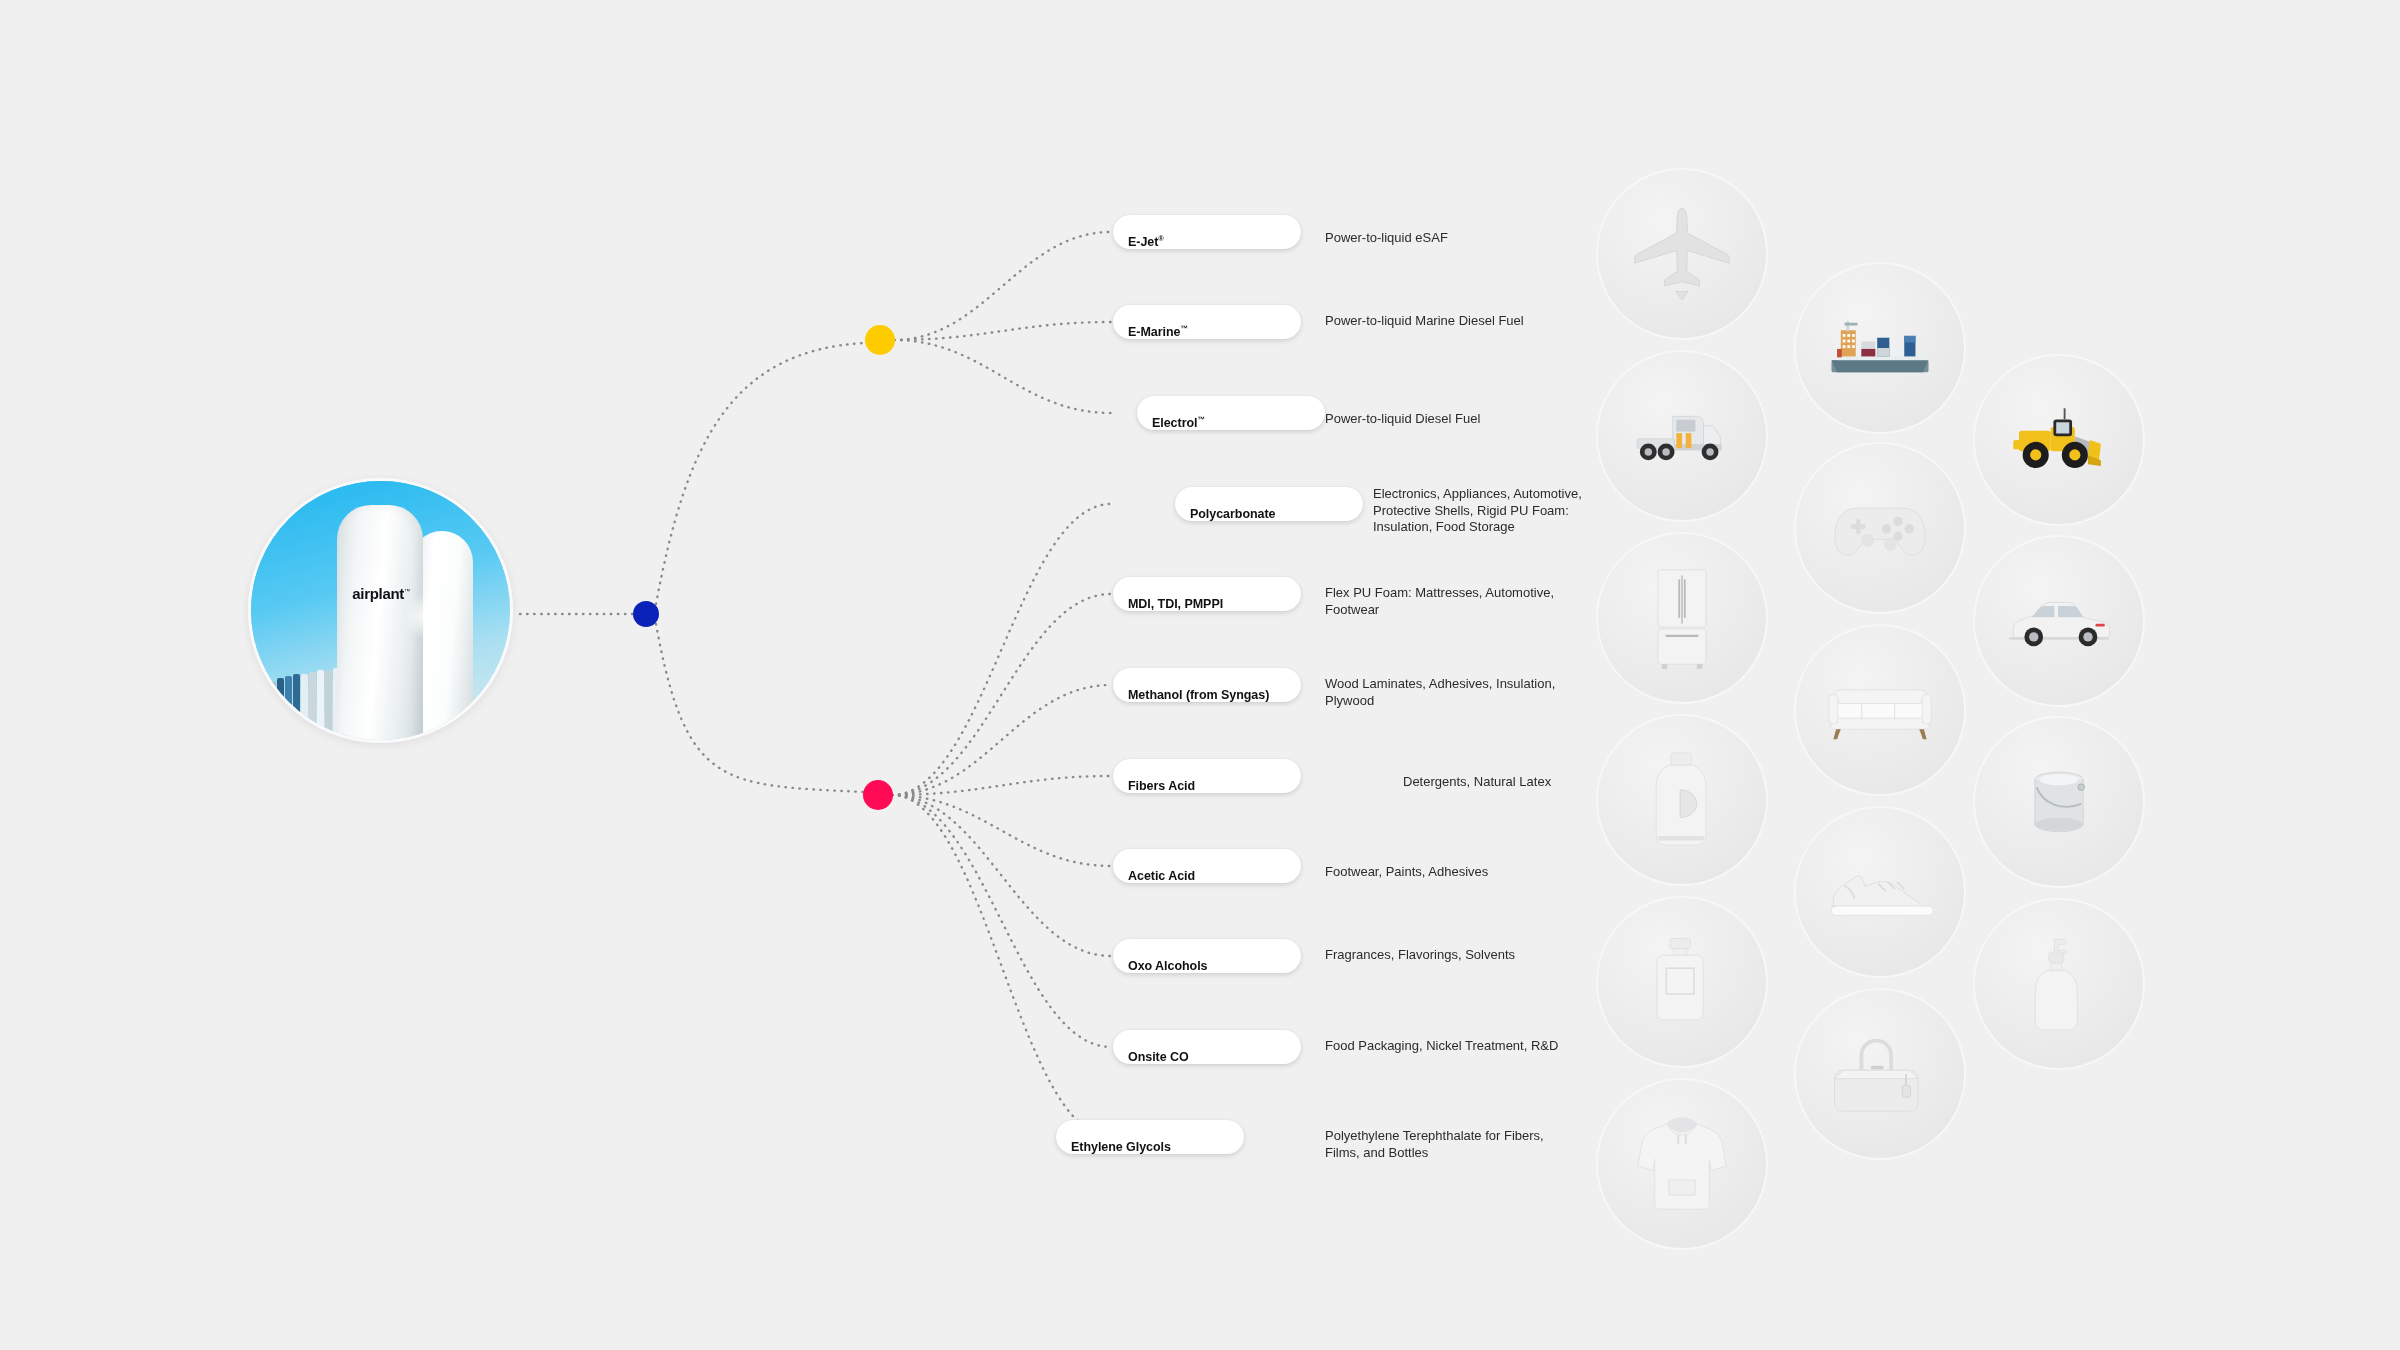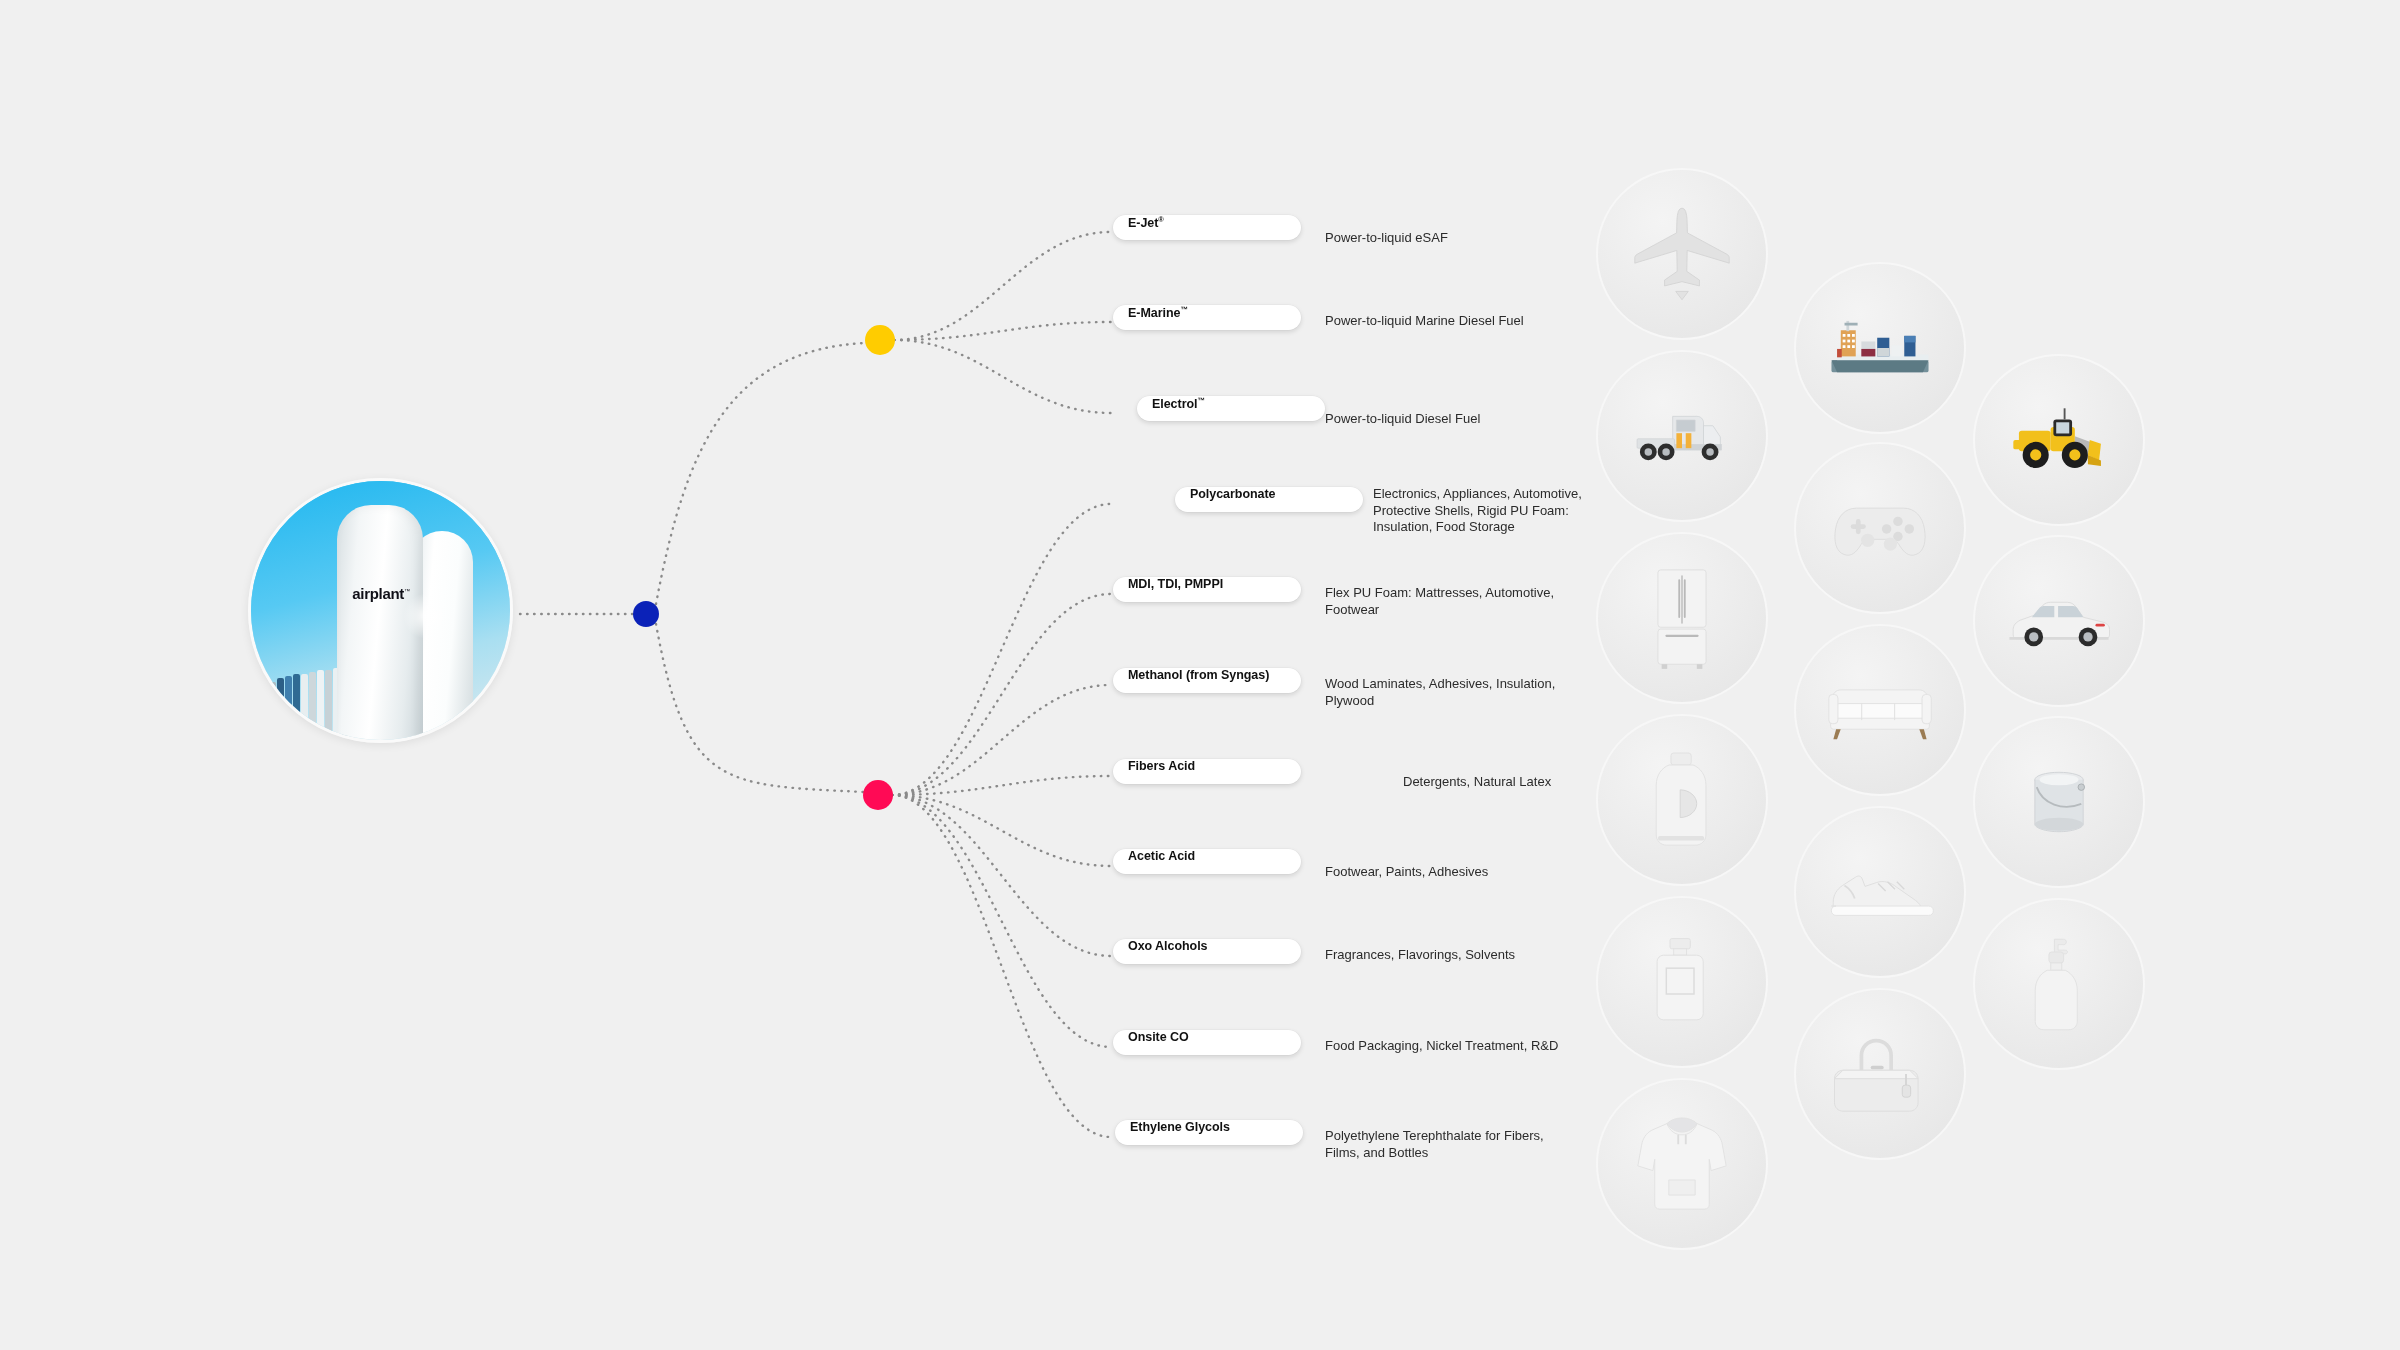--- a/index.html
+++ b/index.html
@@ -48,24 +48,24 @@
              overflow:hidden; }
   .bc-col{ position:absolute; bottom:0; width:7px; border-radius:2px 2px 0 0; }
 
   
   .node{ position:absolute; border-radius:50%; z-index:6; }
   .node.hub{ width:26px; height:26px; }
   .node.branch{ width:30px; height:30px; }
 
   
   .pill{
-    position:absolute; height:25px; width:188px;
+    position:absolute; height:34px; width:188px;
     background:#fff; border-radius:17px;
     box-shadow:0 2px 5px rgba(0,0,0,.13), 0 0 0 .5px rgba(0,0,0,.03);
-    display:flex; align-items:flex-start; z-index:7;
+    display:flex; align-items:flex-end; z-index:7;
   }
   .pill span{
     font-size:12.5px; font-weight:700; color:#111; padding-left:15px;
     letter-spacing:-0.05px; white-space:nowrap;
   }
   .pill span sup{ font-size:7.5px; vertical-align:super; font-weight:700; }
 
   
   .desc{
     position:absolute; width:250px; z-index:7;
@@ -166,21 +166,21 @@
       </div>
       <div class="desc" style="left: 1325px; top: 864px;">Footwear, Paints, Adhesives</div>
       <div class="pill" style="left: 1113px; top: 939px;">
         <span>Oxo Alcohols</span>
       </div>
       <div class="desc" style="left: 1325px; top: 947px;">Fragrances, Flavorings, Solvents</div>
       <div class="pill" style="left: 1113px; top: 1030px;">
         <span>Onsite CO</span>
       </div>
       <div class="desc" style="left: 1325px; top: 1038px;">Food Packaging, Nickel Treatment, R&amp;D</div>
-      <div class="pill" style="left: 1115px; top: 1120px;">
+      <div class="pill" style="left: 1056px; top: 1120px;">
         <span>Ethylene Glycols</span>
       </div>
       <div class="desc" style="left: 1325px; top: 1128px;">Polyethylene Terephthalate for Fibers, Films, and Bottles</div>
       <div class="prod" style="left: 1596px; top: 168px; width: 172px; height: 172px;">
         <div style="display: flex;">
           <svg width="104" height="104" viewBox="0 0 100 100">
             <g fill="#e2e2e2" stroke="#d2d2d2" stroke-width=".8">
               <path d="M50 6c3 0 4.6 4 4.9 12.5l.3 11.2 38 20.6c1.4.8 2.2 2 2.2 3.4v5.1L55 46.6l-.4 20.1 12.2 8.4v5.6L50 76.6 33.2 80.7v-5.6l12.2-8.4L45 46.6 4.6 58.8v-5.1c0-1.4.8-2.6 2.2-3.4l38-20.6.3-11.2C45.4 10 47 6 50 6z"></path>
               <path d="M44 86h12l-6 8z"></path>
             </g>

